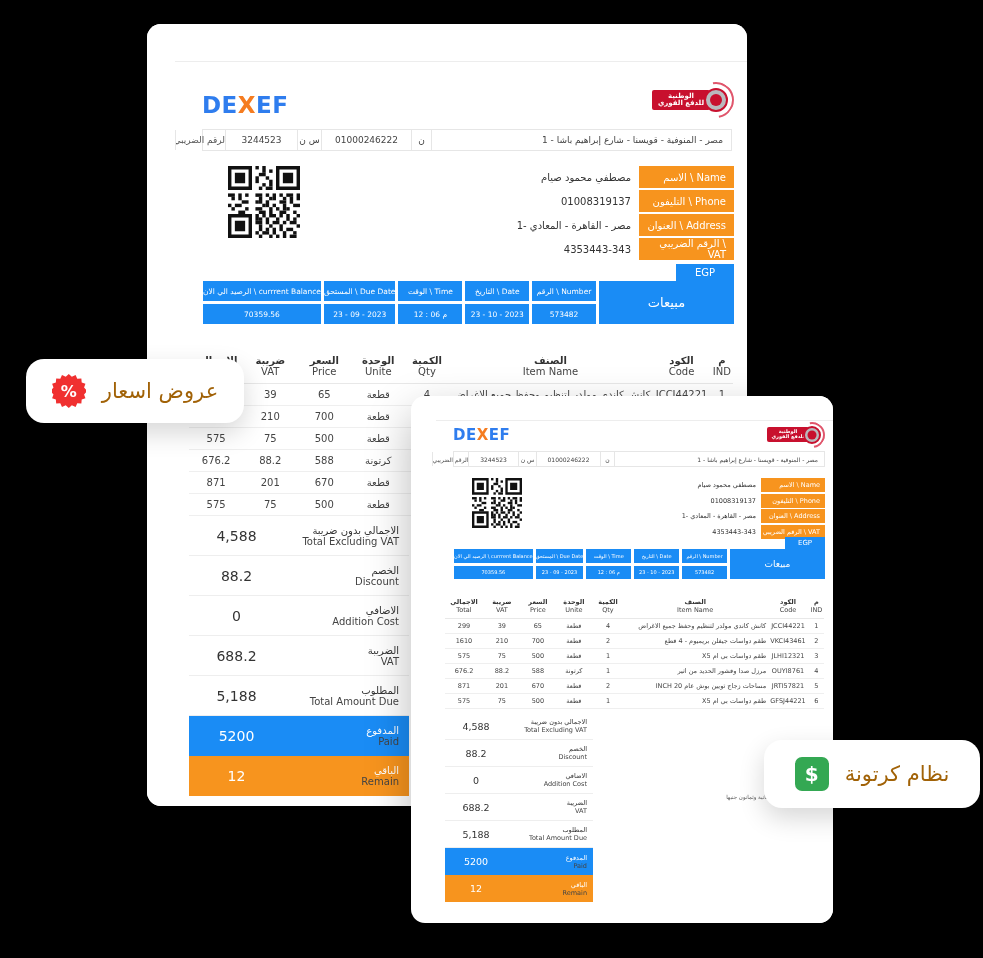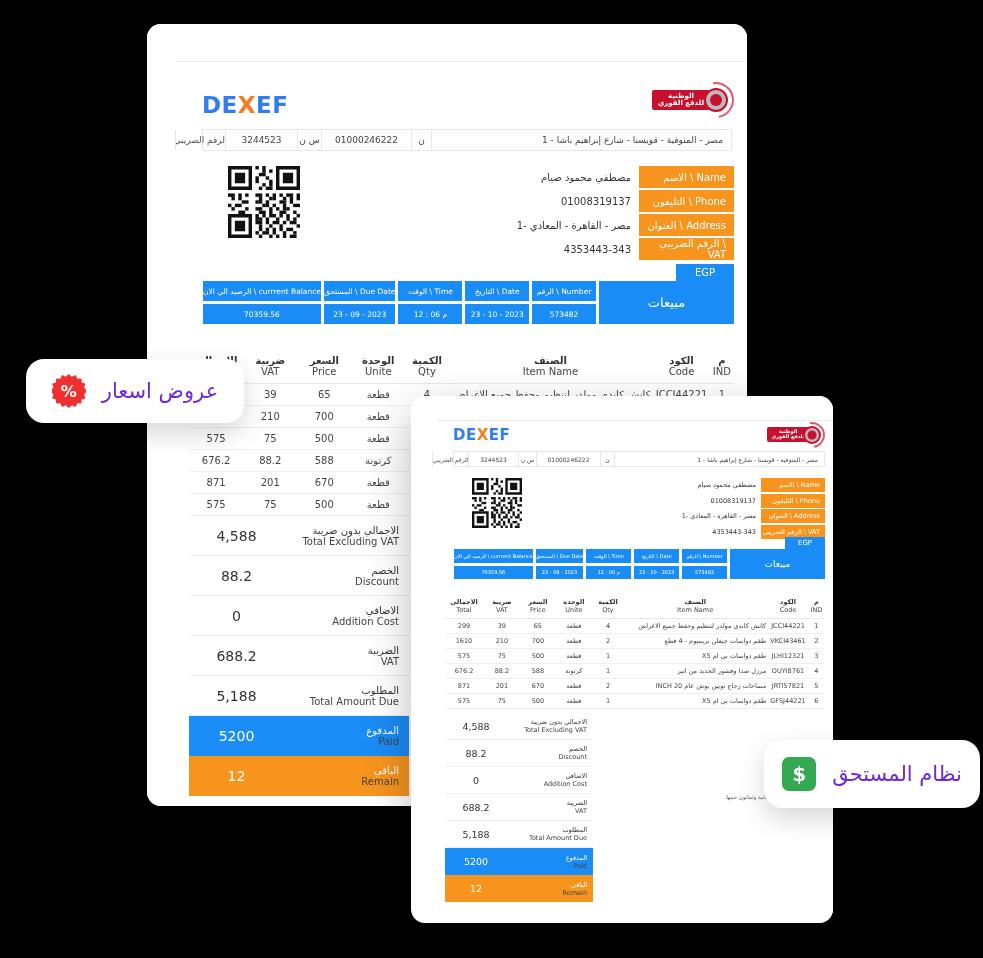--- a/index.html
+++ b/index.html
@@ -117,21 +117,21 @@
   .trow.remain .lab,.trow.remain .amt{color:#fff;}
 
   .footnote{position:absolute;text-align:center;color:#555;}
 
   
   .pill{
     position:absolute;background:#fff;border-radius:18px;
     box-shadow:0 10px 26px rgba(0,0,0,.16);
     display:flex;flex-direction:row-reverse;align-items:center;
   }
-  .pill .txt{color:#6d28d9;white-space:nowrap;}
+  .pill .txt{color:#a16207;white-space:nowrap;}
   .pill .ico{
     display:flex;align-items:center;justify-content:center;
     color:#fff;font-weight:bold;
   }
   .badge-star{
     background:#f03030;
     clip-path:polygon(50% 0%,59% 8%,70% 3%,75% 14%,87% 13%,88% 25%,99% 29%,95% 40%,
       104% 50%,95% 60%,99% 71%,88% 75%,87% 87%,75% 86%,70% 97%,59% 92%,50% 100%,
       41% 92%,30% 97%,25% 86%,13% 87%,12% 75%,1% 71%,5% 60%,-4% 50%,5% 40%,1% 29%,
       12% 25%,13% 13%,25% 14%,30% 3%,41% 8%);
@@ -736,17 +736,17 @@
       <div class="footnote" style="right:8px;top:398px;width:240px;font-size:5.5px;text-align:right;">حي خمسة الاف و مئة وثمانية وثمانون جنيها</div>
     </div>
   </div>
 
   <div class="pill" id="pill-offers">
     <span class="txt">عروض اسعار</span>
     <span class="ico badge-star">%</span>
   </div>
 
   <div class="pill" id="pill-install">
-    <span class="txt">نظام المستحق</span>
+    <span class="txt">نظام كرتونة</span>
     <span class="ico badge-sq">$</span>
   </div>
 
 </div>
 
 </body></html>

